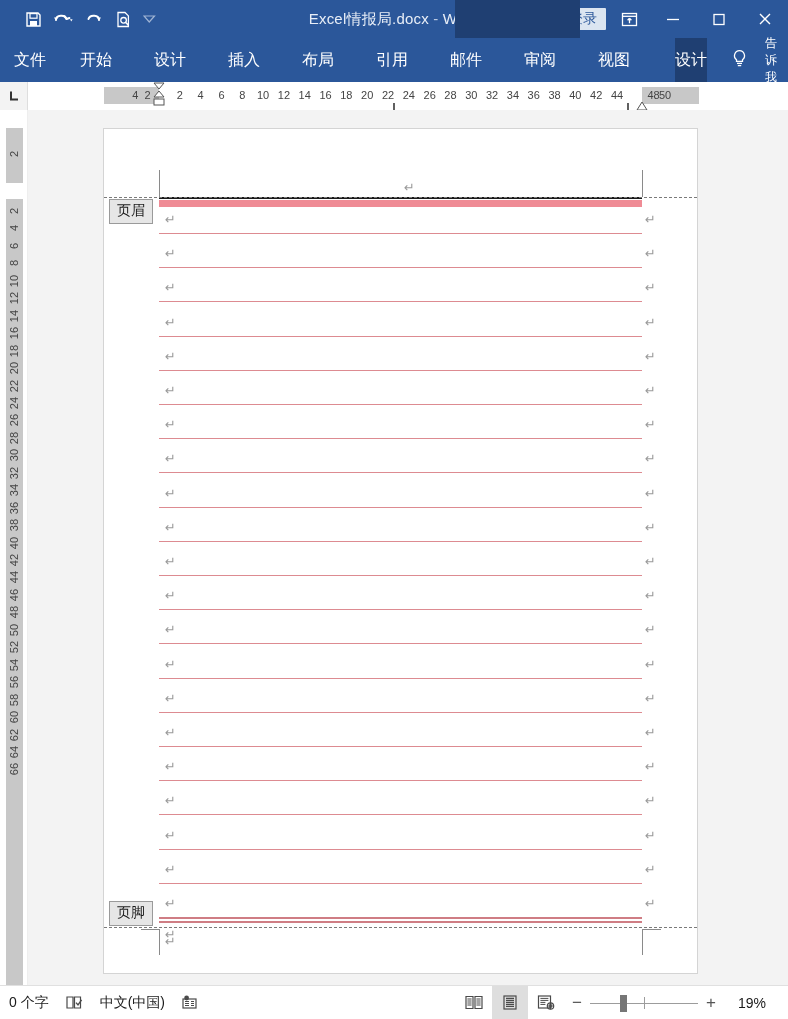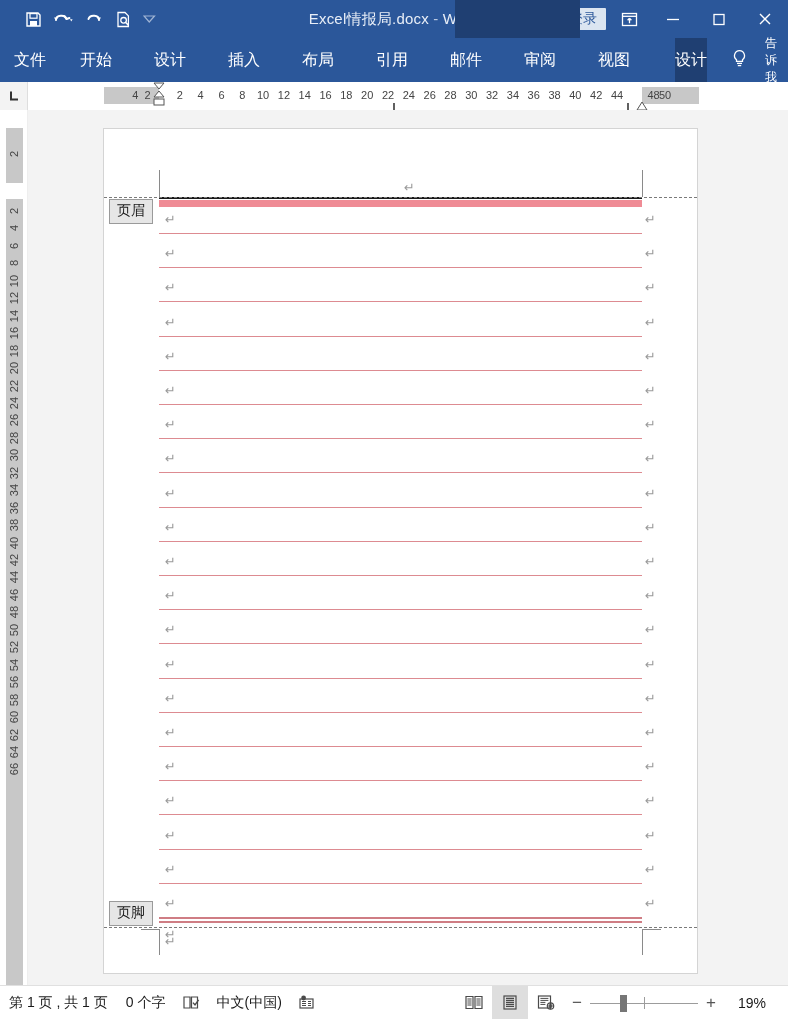--- a/index.html
+++ b/index.html
@@ -445,21 +445,20 @@
               <i style="left:0;top:0;width:19px;height:1px;"></i>
               <i style="left:0;top:0;width:1px;height:26px;"></i>
             </div>
             <div class="pilcrow" style="left: 61px; top: 799px;">↵</div>
           </div>
       </div>
     </div>
   </div>
 
   <div class="statusbar">
-    <div class="sb-item">第 1 页 , 共 1 页</div>
     <div class="sb-item">0 个字</div>
     <div class="sb-item iconbtn">
       <svg width="19" height="17" viewBox="0 0 19 17">
           <path d="M2 3 h6 v11 h-6z M9.5 3 h6 v11 h-6z" fill="none" stroke="#4a4a4a" stroke-width="1.2"></path>
           <path d="M11 8.6 l2 2.3 l3.6 -5" fill="none" stroke="#4a4a4a" stroke-width="1.4"></path>
         </svg>
     </div>
     <div class="sb-item">中文(中国)</div>
     <div class="sb-item iconbtn">
       <svg width="17" height="17" viewBox="0 0 17 17">

